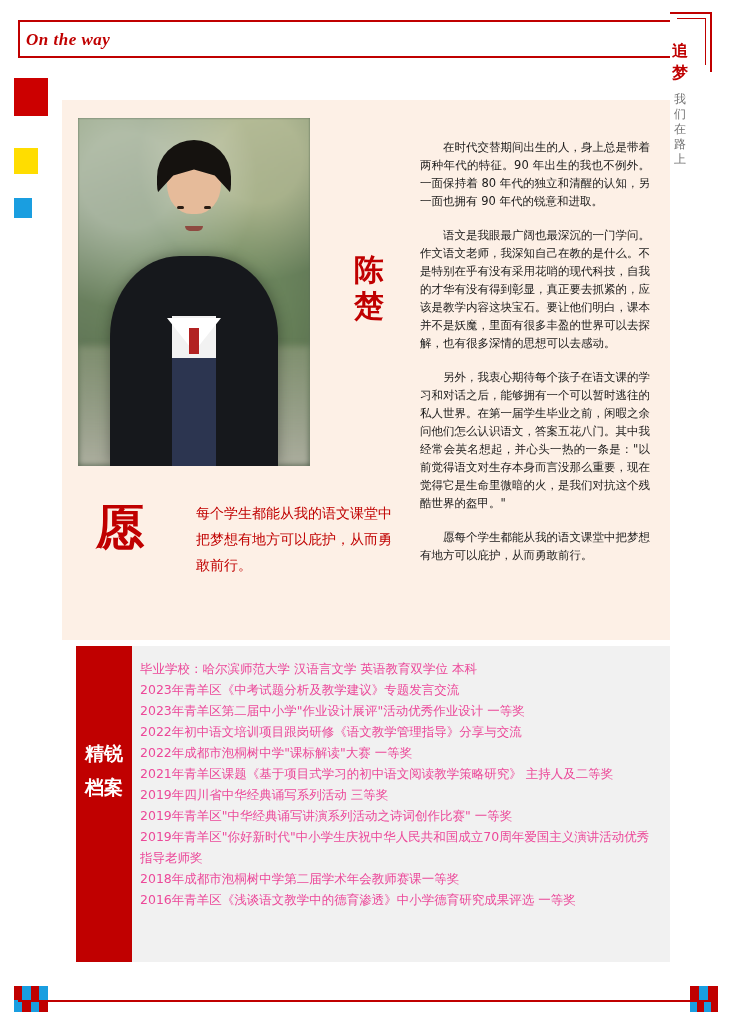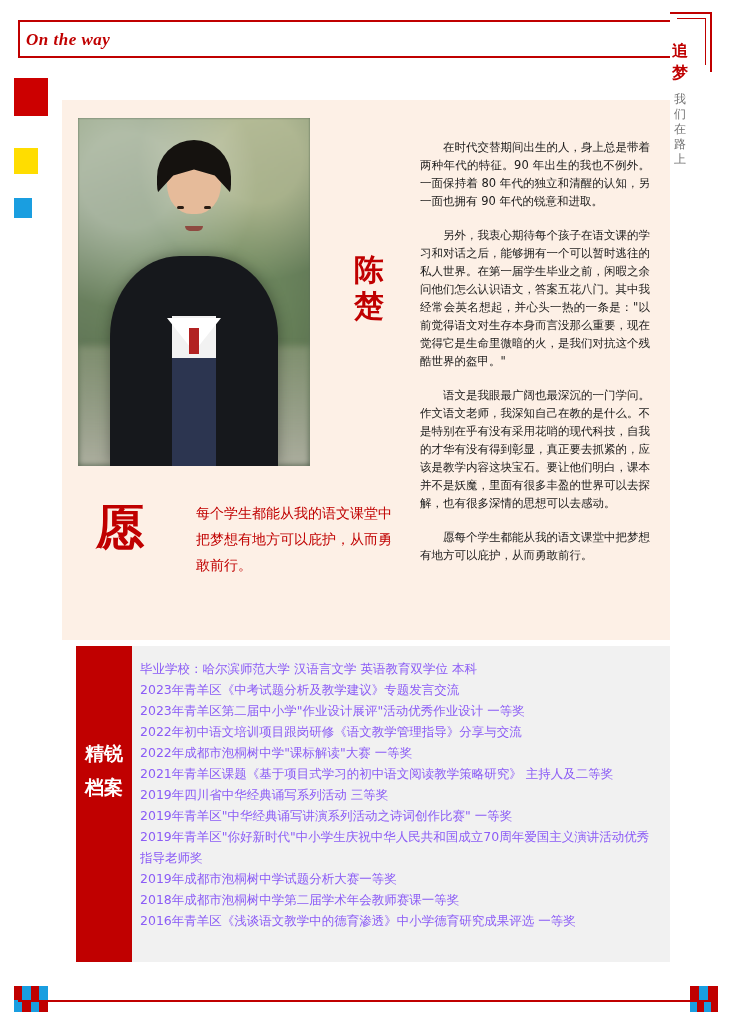--- a/index.html
+++ b/index.html
@@ -299,21 +299,21 @@
     box-sizing: border-box;
     font-family: "DejaVu Sans", sans-serif;
   }
   .archive-list {
     position: absolute;
     left: 140px;
     top: 658px;
     width: 518px;
     font-size: 12.5px;
     line-height: 21px;
-    color: #8b5cf6;
+    color: #ec4899;
     font-family: "DejaVu Sans", sans-serif;
   }
   .archive-list div { margin: 0; }
 
   
   .bottom-rule {
     position: absolute;
     left: 18px;
     top: 1000px;
     width: 694px;
@@ -373,41 +373,40 @@
     <div class="person-eye eye-r"></div>
     <div class="person-mouth"></div>
   </div>
   <div class="person-hair"></div>
 </div>
 
 <div class="name">陈楚</div>
 
 <div class="article">
   <p>在时代交替期间出生的人，身上总是带着两种年代的特征。90 年出生的我也不例外。一面保持着 80 年代的独立和清醒的认知，另一面也拥有 90 年代的锐意和进取。</p>
+  <p>语文是我眼最广阔也最深沉的一门学问。作文语文老师，我深知自己在教的是什么。不是特别在乎有没有采用花哨的现代科技，自我的才华有没有得到彰显，真正要去抓紧的，应该是教学内容这块宝石。要让他们明白，课本并不是妖魔，里面有很多丰盈的世界可以去探解，也有很多深情的思想可以去感动。</p>
   <p>另外，我衷心期待每个孩子在语文课的学习和对话之后，能够拥有一个可以暂时逃往的私人世界。在第一届学生毕业之前，闲暇之余问他们怎么认识语文，答案五花八门。其中我经常会英名想起，并心头一热的一条是："以前觉得语文对生存本身而言没那么重要，现在觉得它是生命里微暗的火，是我们对抗这个残酷世界的盔甲。"</p>
-  <p>语文是我眼最广阔也最深沉的一门学问。作文语文老师，我深知自己在教的是什么。不是特别在乎有没有采用花哨的现代科技，自我的才华有没有得到彰显，真正要去抓紧的，应该是教学内容这块宝石。要让他们明白，课本并不是妖魔，里面有很多丰盈的世界可以去探解，也有很多深情的思想可以去感动。</p>
   <p>愿每个学生都能从我的语文课堂中把梦想有地方可以庇护，从而勇敢前行。</p>
 </div>
 
 <div class="wish-char">愿</div>
 <div class="wish-text">每个学生都能从我的语文课堂中把梦想有地方可以庇护，从而勇敢前行。</div>
 
 <div class="archive"></div>
 <div class="archive-label">精锐档案</div>
 <div class="archive-list">
   <div>毕业学校：哈尔滨师范大学  汉语言文学  英语教育双学位  本科</div>
   <div>2023年青羊区《中考试题分析及教学建议》专题发言交流</div>
   <div>2023年青羊区第二届中小学"作业设计展评"活动优秀作业设计  一等奖</div>
   <div>2022年初中语文培训项目跟岗研修《语文教学管理指导》分享与交流</div>
   <div>2022年成都市泡桐树中学"课标解读"大赛  一等奖</div>
   <div>2021年青羊区课题《基于项目式学习的初中语文阅读教学策略研究》 主持人及二等奖</div>
   <div>2019年四川省中华经典诵写系列活动  三等奖</div>
   <div>2019年青羊区"中华经典诵写讲演系列活动之诗词创作比赛" 一等奖</div>
   <div>2019年青羊区"你好新时代"中小学生庆祝中华人民共和国成立70周年爱国主义演讲活动优秀指导老师奖</div>
-  <div>2019年成都市泡桐树中学试题分析大赛一等奖</div>
   <div>2018年成都市泡桐树中学第二届学术年会教师赛课一等奖</div>
   <div>2016年青羊区《浅谈语文教学中的德育渗透》中小学德育研究成果评选  一等奖</div>
 </div>
 
 <div class="checker left"></div>
 <div class="checker-row2 left"></div>
 <div class="checker right"></div>
 <div class="checker-row2 right"></div>
 <div class="bottom-rule"></div>
 

